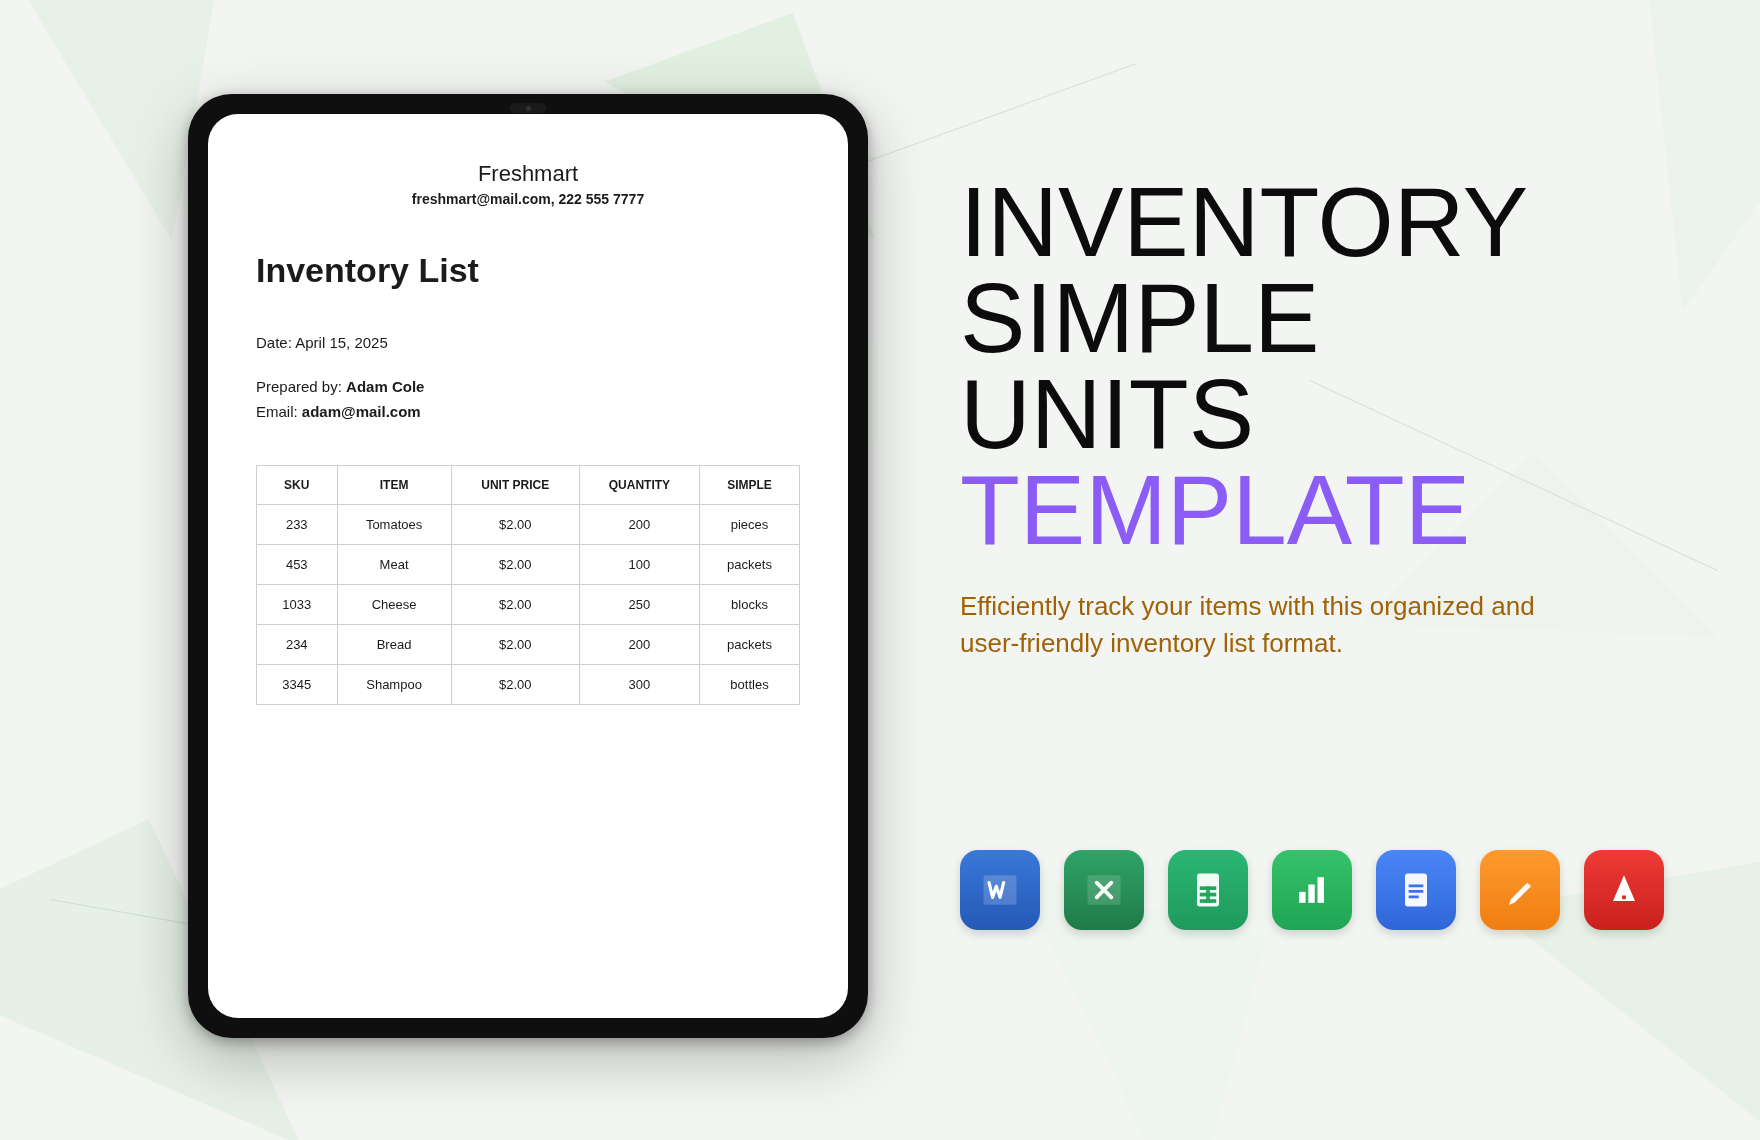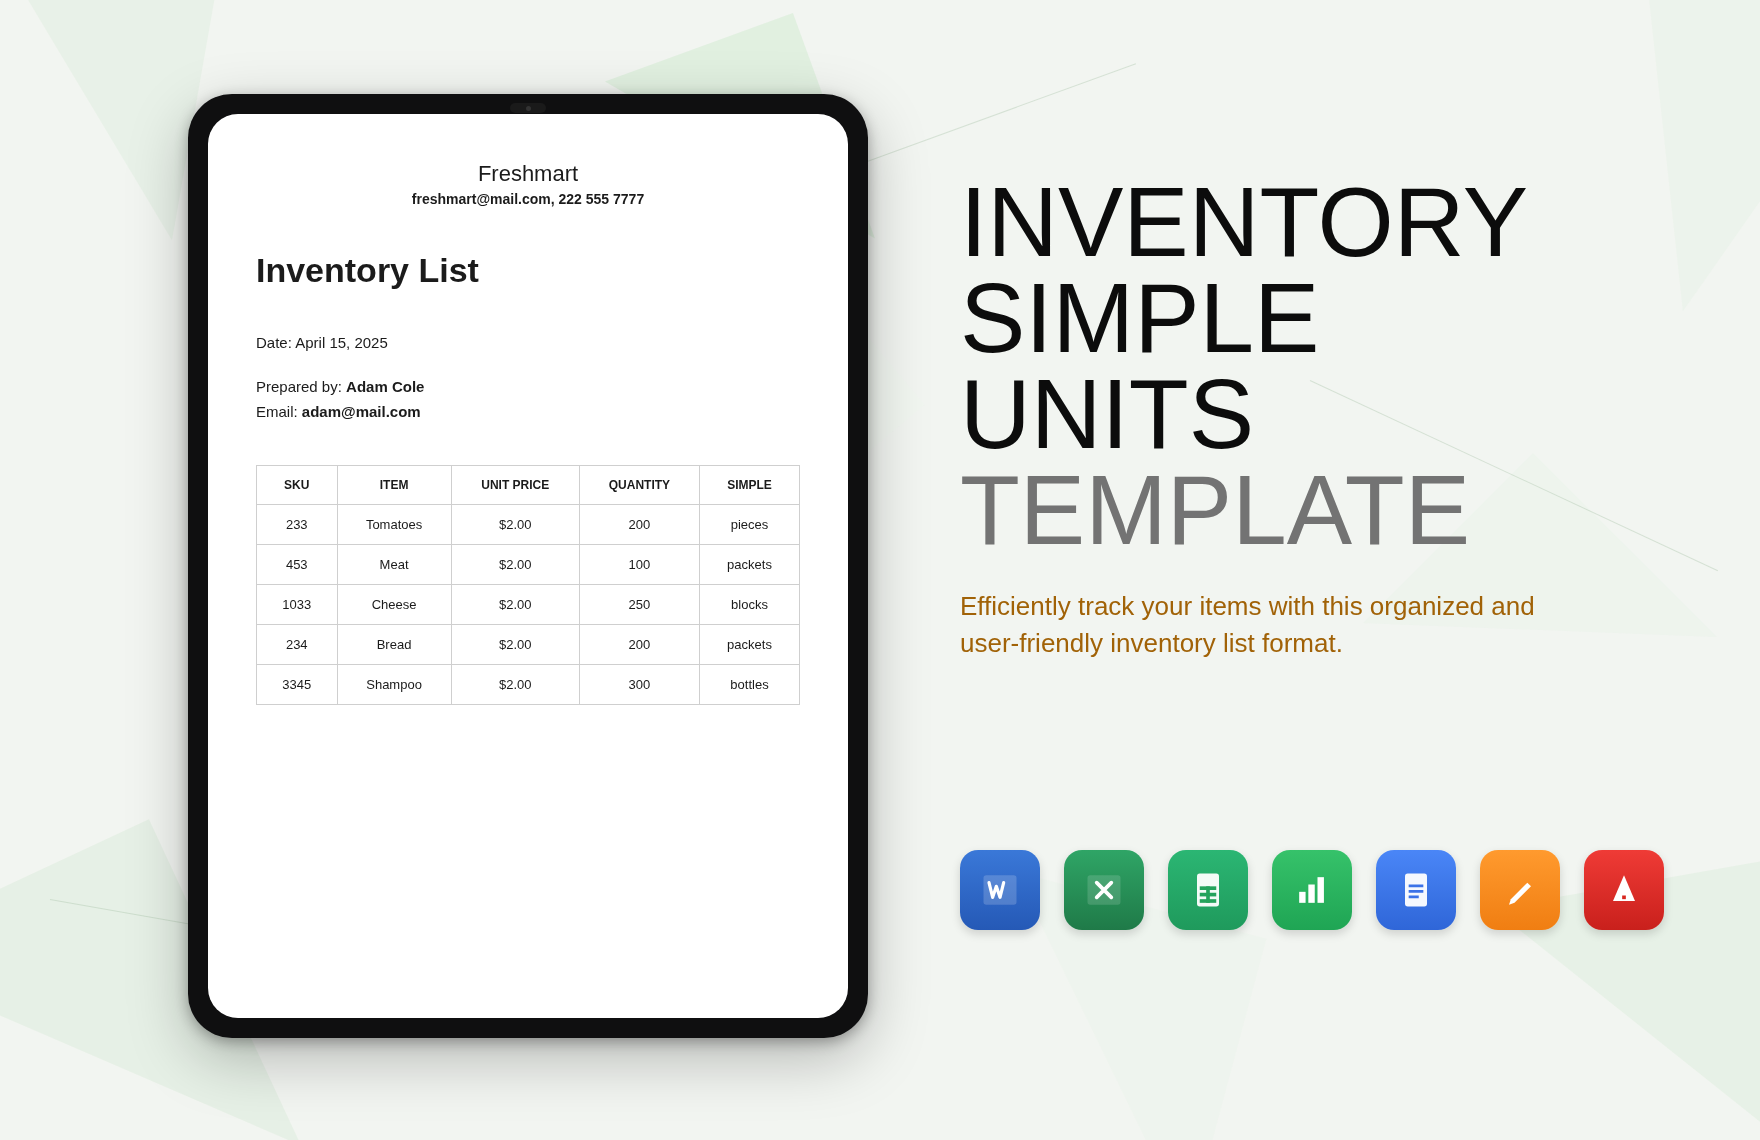--- a/index.html
+++ b/index.html
@@ -104,21 +104,21 @@
   .heading {
     font-family: "Helvetica Neue", Arial, sans-serif;
     font-weight: 400;
     font-size: 98px;
     line-height: 0.98;
     letter-spacing: 0px;
     color: #0c0c0c;
     font-stretch: condensed;
   }
   .heading .hl { display:block; }
-  .heading .accent { color: #737373; }
+  .heading .accent { color: #8b5cf6; }
   .subtitle {
     margin-top: 30px;
     font-size: 26px;
     line-height: 1.4;
     color: #a16207;
     max-width: 620px;
     font-family: "Helvetica Neue", Arial, sans-serif;
   }
 
   

